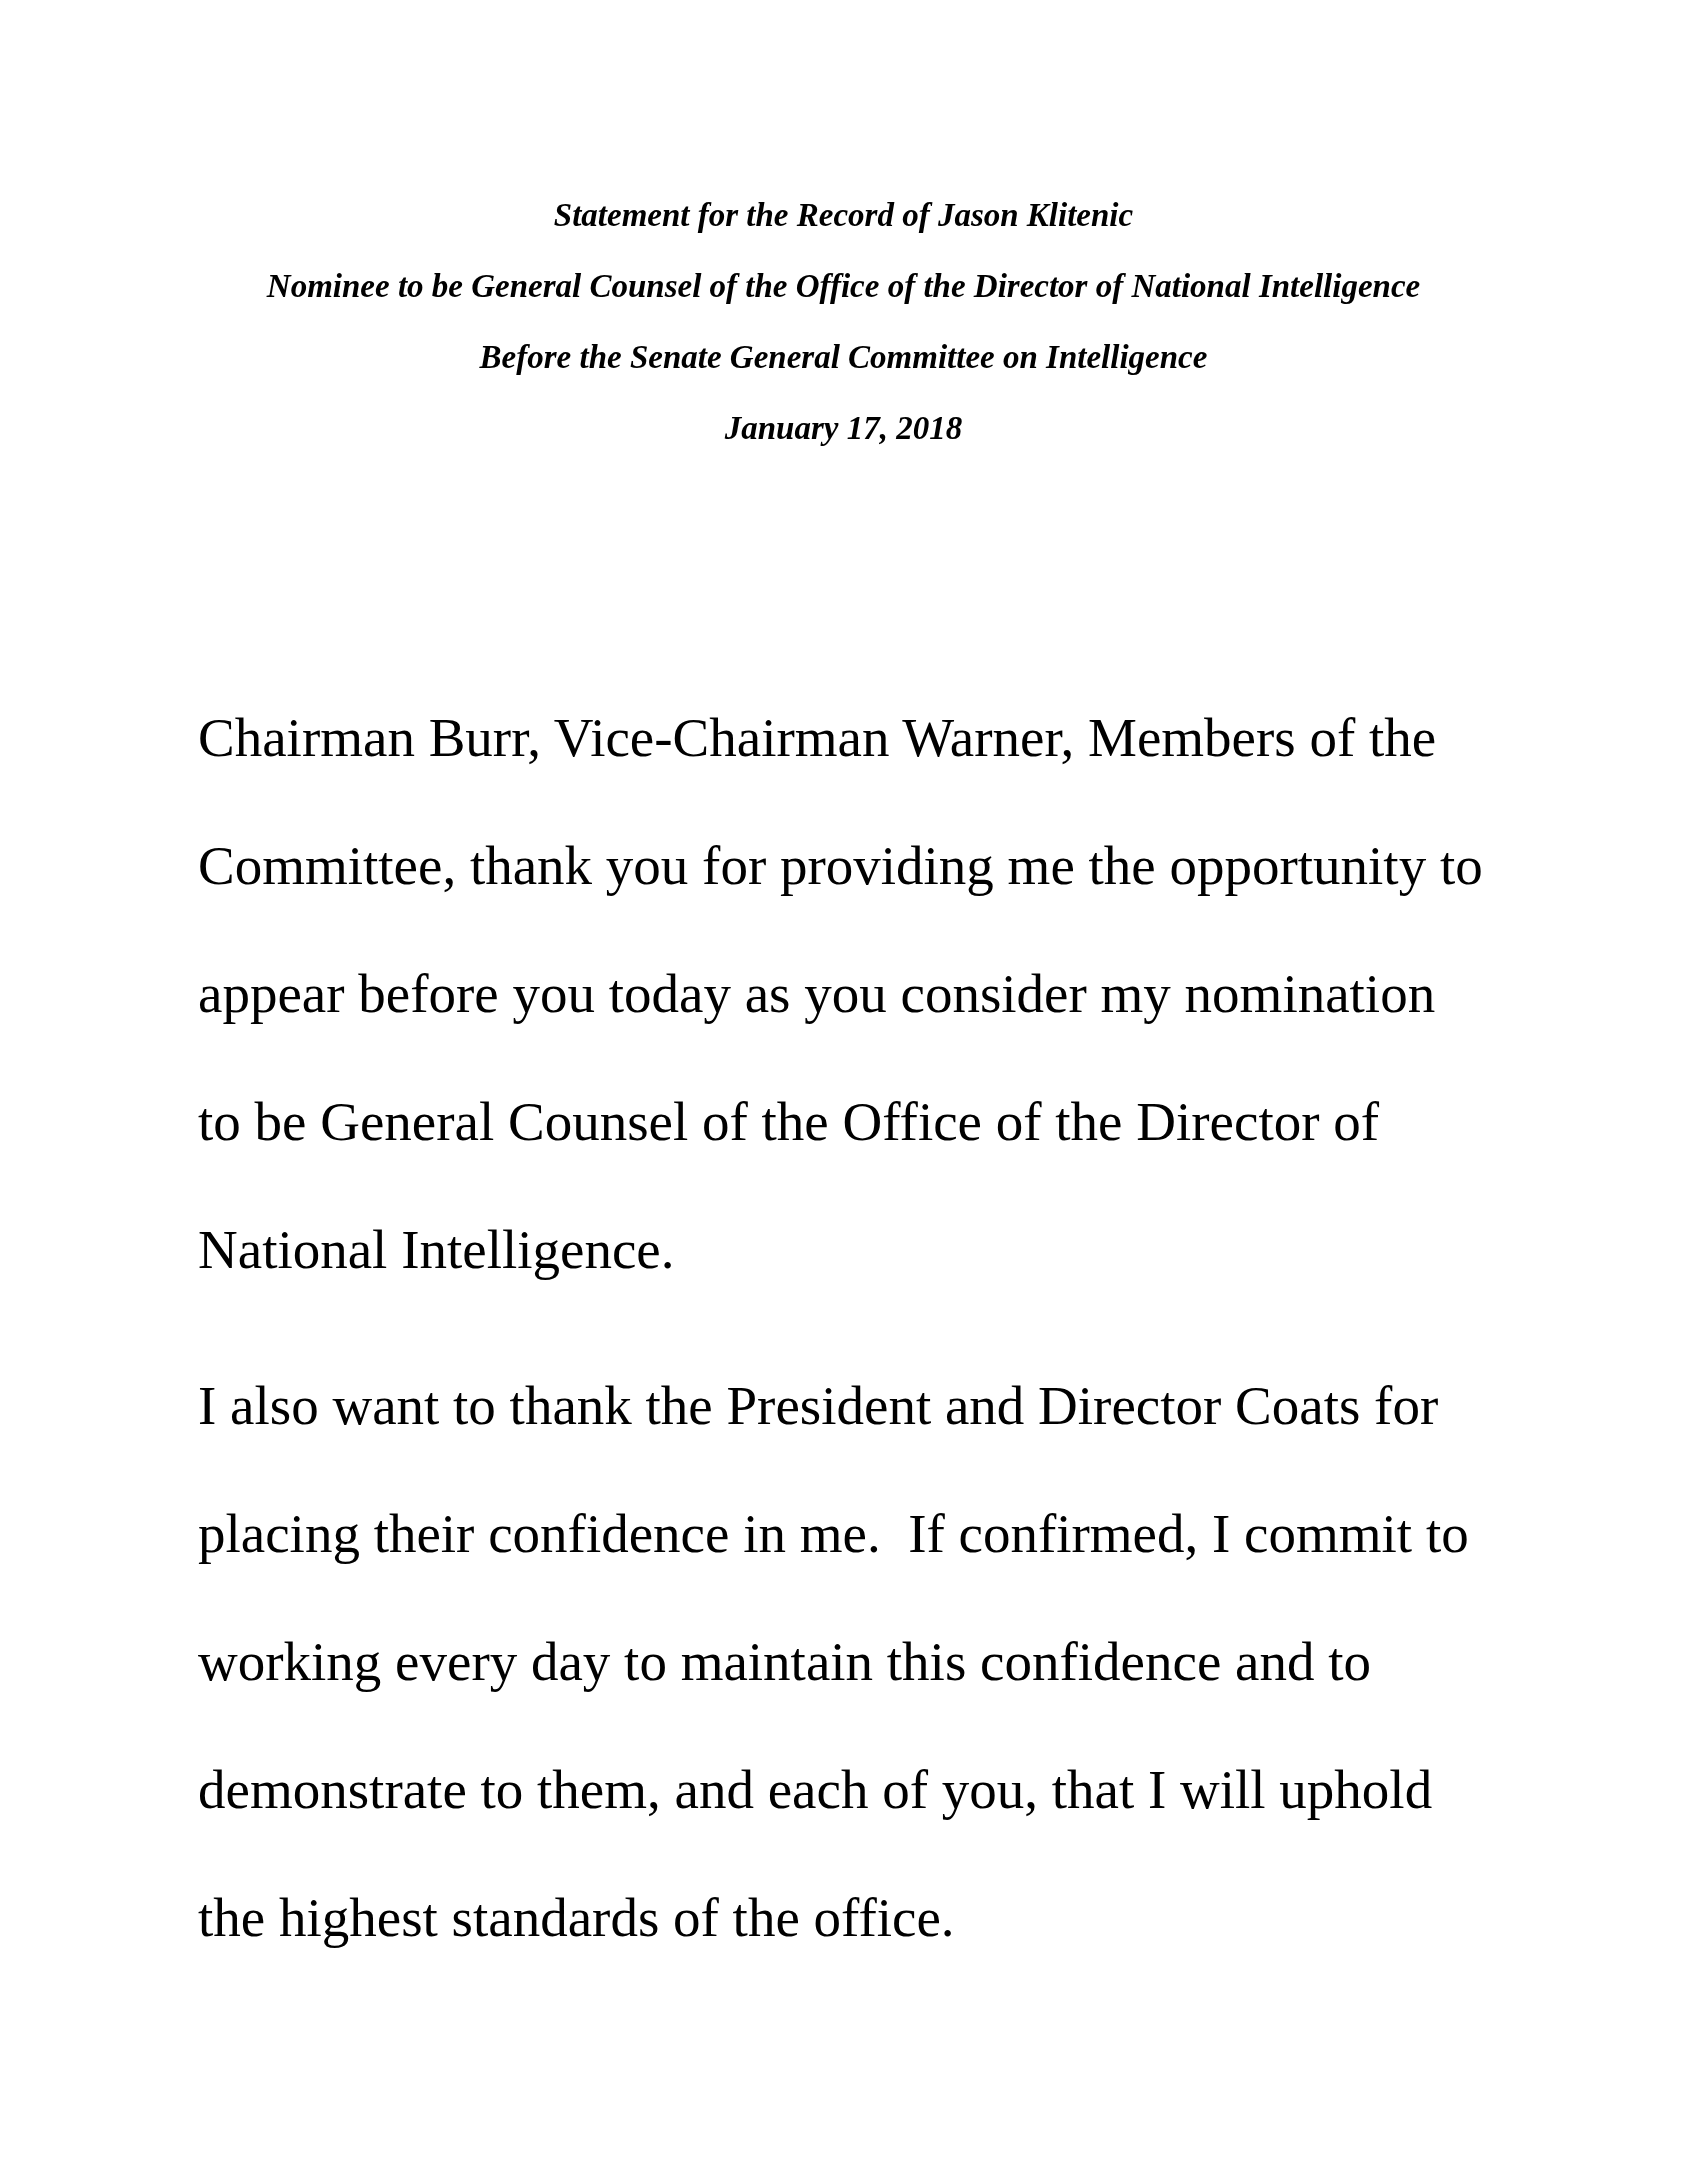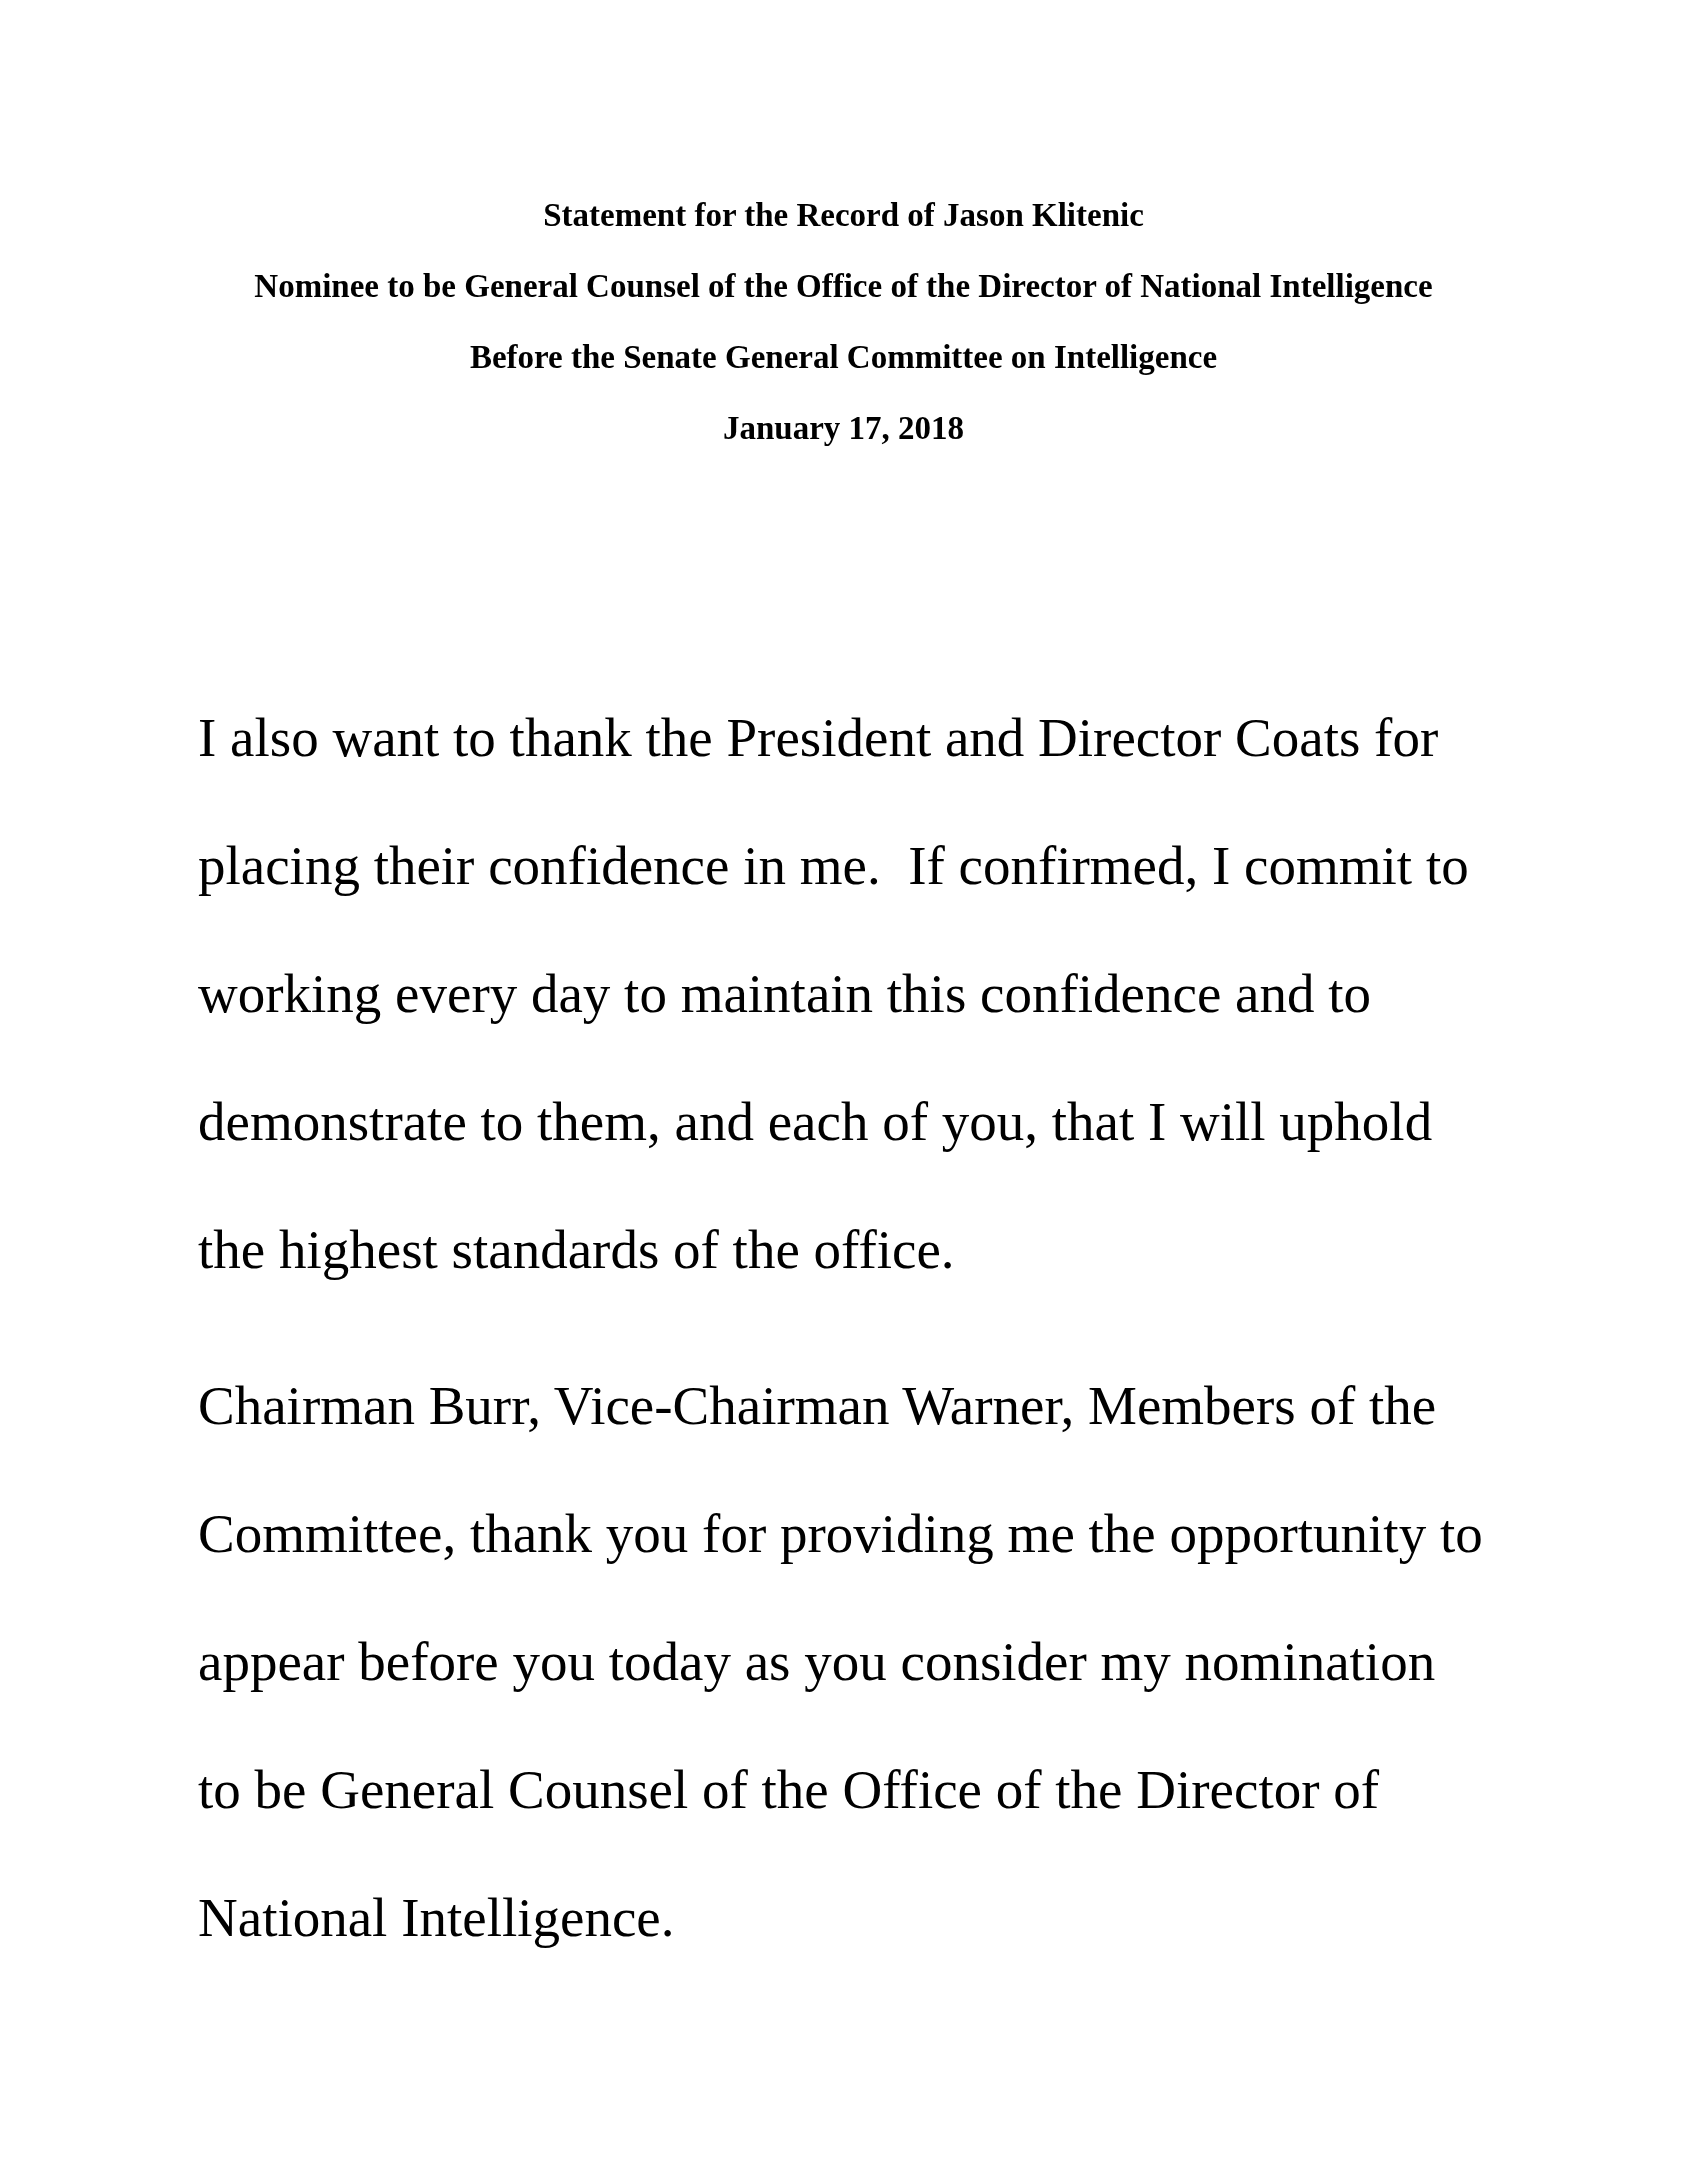--- a/index.html
+++ b/index.html
@@ -21,20 +21,21 @@
   }
   .doc-header {
     margin: 180px 198px 0 198px;
     text-align: center;
     font-weight: bold;
     font-size: 33px;
     line-height: 71px;
   }
   .doc-header .line {
     white-space: pre;
+    font-style: italic;
   }
   .doc-body {
     margin: 210px 198px 0 198px;
     font-size: 55px;
     line-height: 128px;
     text-align: left;
   }
   .paragraph + .paragraph {
     margin-top: 28px;
   }
@@ -50,31 +51,31 @@
   <div class="doc-header">
     <div class="line">Statement for the Record of Jason Klitenic</div>
     <div class="line">Nominee to be General Counsel of the Office of the Director of National Intelligence</div>
     <div class="line">Before the Senate General Committee on Intelligence</div>
     <div class="line">January 17, 2018</div>
   </div>
 
   <div class="doc-body">
 
     <div class="paragraph">
+      <div class="line">Chairman Burr, Vice-Chairman Warner, Members of the</div>
+      <div class="line">Committee, thank you for providing me the opportunity to</div>
+      <div class="line">appear before you today as you consider my nomination</div>
+      <div class="line">to be General Counsel of the Office of the Director of</div>
+      <div class="line">National Intelligence.</div>
+    </div>
+
+    <div class="paragraph">
       <div class="line">I also want to thank the President and Director Coats for</div>
       <div class="line">placing their confidence in me.  If confirmed, I commit to</div>
       <div class="line">working every day to maintain this confidence and to</div>
       <div class="line">demonstrate to them, and each of you, that I will uphold</div>
       <div class="line">the highest standards of the office.</div>
-    </div>
-
-    <div class="paragraph">
-      <div class="line">Chairman Burr, Vice-Chairman Warner, Members of the</div>
-      <div class="line">Committee, thank you for providing me the opportunity to</div>
-      <div class="line">appear before you today as you consider my nomination</div>
-      <div class="line">to be General Counsel of the Office of the Director of</div>
-      <div class="line">National Intelligence.</div>
     </div>
 
   </div>
 
 </div>
 
 
 </body></html>

